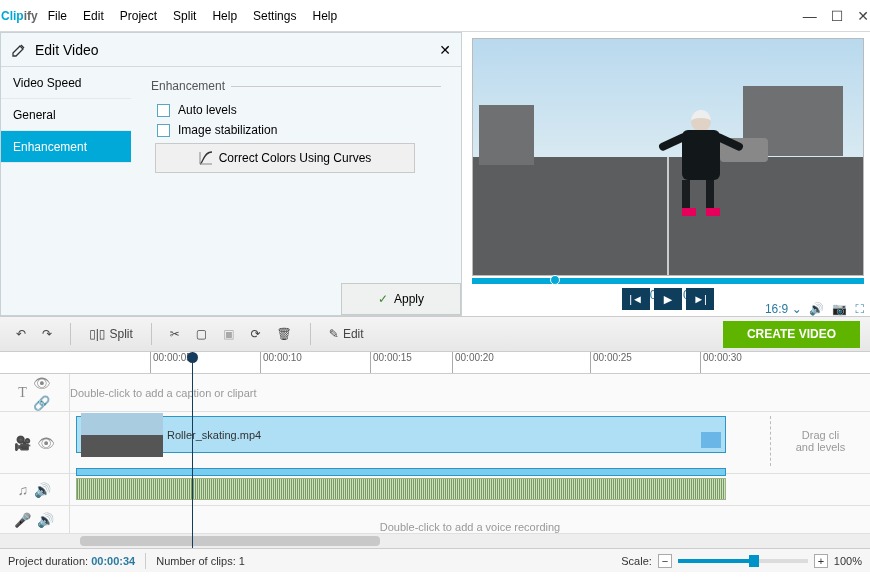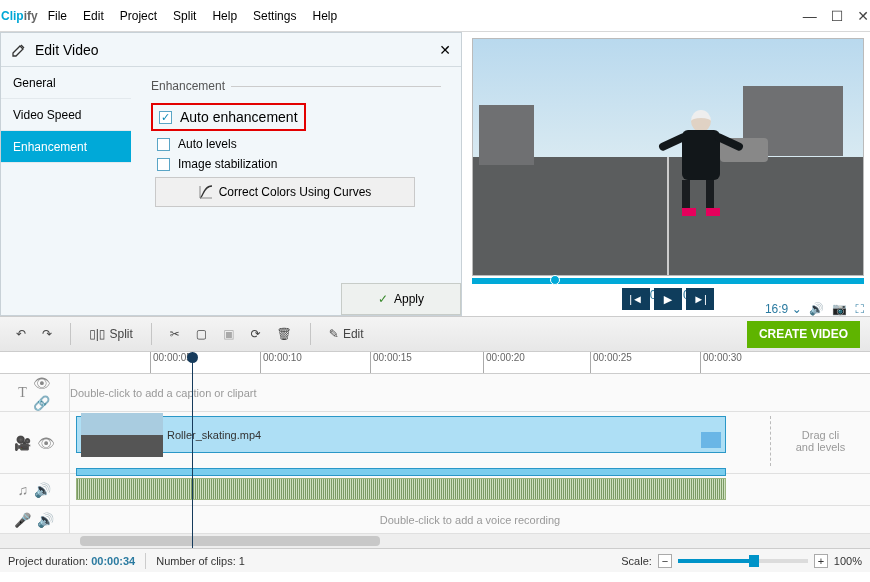--- a/index.html
+++ b/index.html
@@ -62,21 +62,21 @@
   .transport{margin-left:auto;margin-right:auto;display:flex;gap:4px;position:absolute;left:50%;transform:translateX(-50%);}
   .tb{width:28px;height:22px;background:#0f3d5c;color:#fff;display:flex;align-items:center;justify-content:center;font-size:11px;cursor:pointer;}
   .prow{position:relative;height:24px;flex-direction:column;}
   .right-ctrl{margin-left:auto;display:flex;align-items:center;gap:8px;color:#2a7aa0;}
   .right-ctrl .asp{cursor:pointer;}
   
   
   .toolbar { height:36px;background:linear-gradient(#f4f4f4,#e7e7e7);border-top:1px solid #ccc;border-bottom:1px solid #ccc;display:flex;align-items:center;padding:0 10px;font-size:12px;gap:4px;}
   .tdiv{width:1px;height:22px;background:#c5c5c5;margin:0 8px;}
   .tbtn{display:flex;align-items:center;gap:4px;padding:4px 6px;cursor:pointer;color:#444;}
-  .create{margin-left:auto;background:#5fb400;color:#fff;font-weight:bold;height:27px;padding:0 12px;display:flex;align-items:center;font-size:12px;cursor:pointer;}
+  .create{margin-left:auto;background:#5fb400;color:#fff;font-weight:bold;height:27px;padding:0 24px;display:flex;align-items:center;font-size:12px;cursor:pointer;}
   
   
   .timeline{height:196px;overflow:hidden;position:relative;background:#fafafa;}
   .ruler{height:22px;background:#fff;border-bottom:1px solid #ccc;position:relative;font-size:10px;color:#666;}
   .ruler .tick{position:absolute;top:0;height:100%;border-left:1px solid #aaa;padding-left:2px;}
   .playhead{position:absolute;top:0;bottom:0;width:1px;background:#163b5c;z-index:5;}
   .playhead::before{content:"";position:absolute;top:0;left:-5px;width:11px;height:11px;border-radius:50%;background:#163b5c;}
   .track{display:flex;border-bottom:1px solid #e0e0e0;align-items:stretch;}
   .thead{width:70px;display:flex;align-items:center;justify-content:center;gap:6px;color:#888;font-size:14px;border-right:1px solid #ddd;}
   .thead .col{display:flex;flex-direction:column;gap:4px;}
@@ -86,21 +86,21 @@
   .video-tr{height:62px;}
   .clip{position:absolute;left:6px;top:4px;height:37px;width:650px;background:#aedff5;border:1px solid #2a97c7;display:flex;align-items:center;}
   .clip .thumb{width:82px;height:44px;margin:0 4px;background:linear-gradient(#a9cce0 50%,#555 50%);}
   .clip .cname{font-size:11px;color:#333;}
   .clip .fx{position:absolute;right:4px;bottom:4px;width:20px;height:16px;background:#6ab6e6;}
   .bluebar{position:absolute;left:6px;height:8px;width:650px;background:#7acdee;border:1px solid #2a97c7;}
   .dragzone{position:absolute;right:0;top:4px;height:50px;width:100px;border-left:1px dashed #bbb;display:flex;flex-direction:column;align-items:center;justify-content:center;color:#999;font-size:11px;text-align:center;}
   .audio-tr{height:32px;}
   .wave{position:absolute;left:6px;top:4px;height:22px;width:650px;background:repeating-linear-gradient(90deg,#7a9a64 0 1px,#cfe0c0 1px 2px);border:1px solid #9ab57f;}
   .voice-tr{height:28px;}
-  .voice-tr .tbody{display:flex;align-items:center;justify-content:center;color:#999;font-size:11px;}
+  .voice-tr .tbody{display:flex;align-items:flex-end;justify-content:center;color:#999;font-size:11px;}
   .hscroll{height:14px;background:#eee;position:relative;}
   .hscroll .thumb{position:absolute;left:80px;width:300px;top:2px;bottom:2px;background:#c8c8c8;border-radius:4px;}
   
   
   .status{height:24px;border-top:1px solid #ccc;display:flex;align-items:center;font-size:11px;padding:0 8px;color:#333;background:#f6f6f6;}
   .status .sdiv{width:1px;height:16px;background:#ccc;margin:0 10px;}
   .status .val{color:#2a7aa0;font-weight:bold;}
   .status .scale-group{margin-left:auto;display:flex;align-items:center;gap:6px;}
   .scale-track{width:130px;height:4px;background:linear-gradient(90deg,#0093c8 0 55%,#dcdcdc 55% 100%);position:relative;}
   .scale-track .kn{position:absolute;left:55%;top:-4px;width:10px;height:12px;background:#0093c8;}
@@ -135,30 +135,26 @@
         <svg width="16" height="16" viewBox="0 0 16 16">
             <path d="M2 11l7-7 3 3-7 7H2v-3z" fill="none" stroke="#333" stroke-width="1.3"></path>
             <path d="M10 3l3 3" stroke="#333" stroke-width="1.3"></path>
           </svg>
       </span>
       <span>Edit Video</span>
       <span class="ep-close">✕</span>
     </div>
     <div class="ep-body">
       <div class="ep-tabs">
+        <div class="ep-tab">Video Speed</div>
         <div class="ep-tab">General</div>
-        <div class="ep-tab">Video Speed</div>
         <div class="ep-tab active">Enhancement</div>
       </div>
       <div class="ep-content">
         <div class="section-title"><span>Enhancement</span></div>
-        <div class="highlight-box">
-          <span class="cb checked"></span>
-          <span style="font-size:14px;">Auto enhancement</span>
-        </div>
         <div class="cb-row">
           <span class="cb"></span>
           <span>Auto levels</span>
         </div>
         <div class="cb-row">
           <span class="cb"></span>
           <span>Image stabilization</span>
         </div>
         <div class="colbtn">
           <span>
@@ -241,21 +237,21 @@
       <span>Edit</span>
     </span>
   <div class="create">CREATE VIDEO</div>
 </div>
 
 <div class="timeline">
   <div class="ruler">
     <div class="tick" style="left:150px"><span>00:00:05</span></div>
     <div class="tick" style="left:260px"><span>00:00:10</span></div>
     <div class="tick" style="left:370px"><span>00:00:15</span></div>
-    <div class="tick" style="left:483px"><span>00:00:20</span></div>
+    <div class="tick" style="left:452px"><span>00:00:20</span></div>
     <div class="tick" style="left:590px"><span>00:00:25</span></div>
     <div class="tick" style="left:700px"><span>00:00:30</span></div>
   </div>
   <div class="playhead" style="left:192px"></div>
 
   <div class="track caption-tr">
     <div class="thead">
         <span style="font-family:serif;">T</span>
       <span class="col">
           <span>👁</span>

